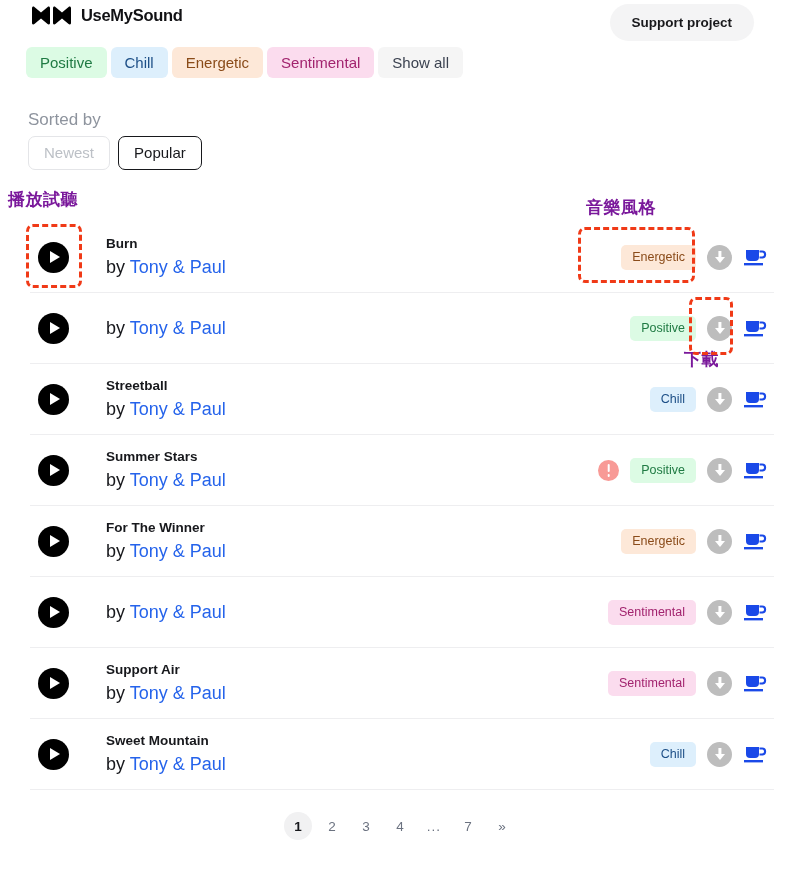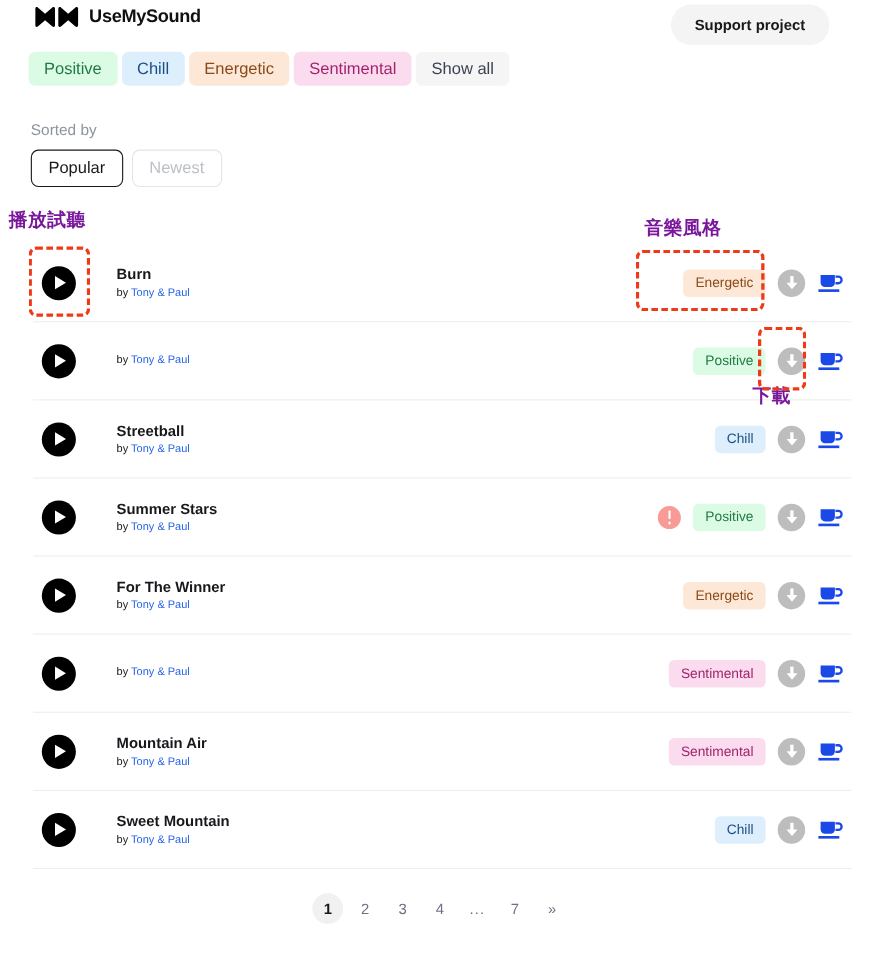--- a/index.html
+++ b/index.html
@@ -80,21 +80,21 @@
   .fp-positive    { background: #dcfbe4; color: #1f7a43; }
   .fp-chill       { background: #ddeffc; color: #1d4f87; }
   .fp-energetic   { background: #fde8d8; color: #8a4b19; }
   .fp-sentimental { background: #fbdcee; color: #a2236e; }
   .fp-showall     { background: #f5f5f5; color: #3b4250; }
 
   
   .sort-label {
     position: absolute;
     left: 28px; top: 110px;
-    font-size: 14px;
+    font-size: 17px;
     color: #8e949e;
   }
   .sort-group {
     position: absolute;
     left: 28px; top: 136px;
     display: flex;
     gap: 8px;
   }
   .sort-btn {
     background: #ffffff;
@@ -151,21 +151,21 @@
     min-width: 0;
   }
   .track-title {
     font-size: 13.5px;
     font-weight: 700;
     color: #17181c;
     line-height: 1.45;
     white-space: nowrap;
   }
   .track-by {
-    font-size: 10px;
+    font-size: 18px;
     color: #17181c;
     line-height: 1.45;
     white-space: nowrap;
   }
   .track-artist { color: #2563eb; }
 
   .row-right {
     flex: 0 0 auto;
     display: flex;
     align-items: center;
@@ -325,22 +325,22 @@
   <div class="filters">
       <button class="filter-pill fp-positive">Positive</button>
       <button class="filter-pill fp-chill">Chill</button>
       <button class="filter-pill fp-energetic">Energetic</button>
       <button class="filter-pill fp-sentimental">Sentimental</button>
       <button class="filter-pill fp-showall">Show all</button>
     </div>
 
   <div class="sort-label">Sorted by</div>
   <div class="sort-group">
+      <button class="sort-btn inactive">Newest</button>
       <button class="sort-btn active">Popular</button>
-      <button class="sort-btn inactive">Newest</button>
     </div>
 
   <div class="tracklist">
       <div class="track-row">
         <button class="play-btn"></button>
         <div class="track-meta">
           <div class="track-title">Burn</div>
           <div class="track-by"><span>by </span><span class="track-artist">Tony &amp; Paul</span></div>
         </div>
         <div class="row-right">
@@ -445,21 +445,21 @@
               <path d="M3 3 h13 v7 a4 4 0 0 1 -4 4 h-5 a4 4 0 0 1 -4 -4 z" fill="#1a49e8"></path>
               <path d="M16.5 4.5 h2.6 a3 3 0 0 1 0 6 h-2.6" fill="none" stroke="#1a49e8" stroke-width="2.1"></path>
               <rect x="1" y="16" width="19" height="2.4" fill="#1a49e8"></rect>
             </svg>
           </button>
         </div>
       </div>
       <div class="track-row">
         <button class="play-btn"></button>
         <div class="track-meta">
-          <div class="track-title">Mountain Air</div>
+          <div class="track-title">Support Air</div>
           <div class="track-by"><span>by </span><span class="track-artist">Tony &amp; Paul</span></div>
         </div>
         <div class="row-right">
           <div class="warn-spacer"></div>
           <span class="mood-tag mt-sentimental">Sentimental</span>
           <button class="dl-btn"></button>
           <button class="coffee-btn">
             <svg width="25" height="20" viewBox="0 0 25 20">
               <path d="M3 3 h13 v7 a4 4 0 0 1 -4 4 h-5 a4 4 0 0 1 -4 -4 z" fill="#1a49e8"></path>
               <path d="M16.5 4.5 h2.6 a3 3 0 0 1 0 6 h-2.6" fill="none" stroke="#1a49e8" stroke-width="2.1"></path>

